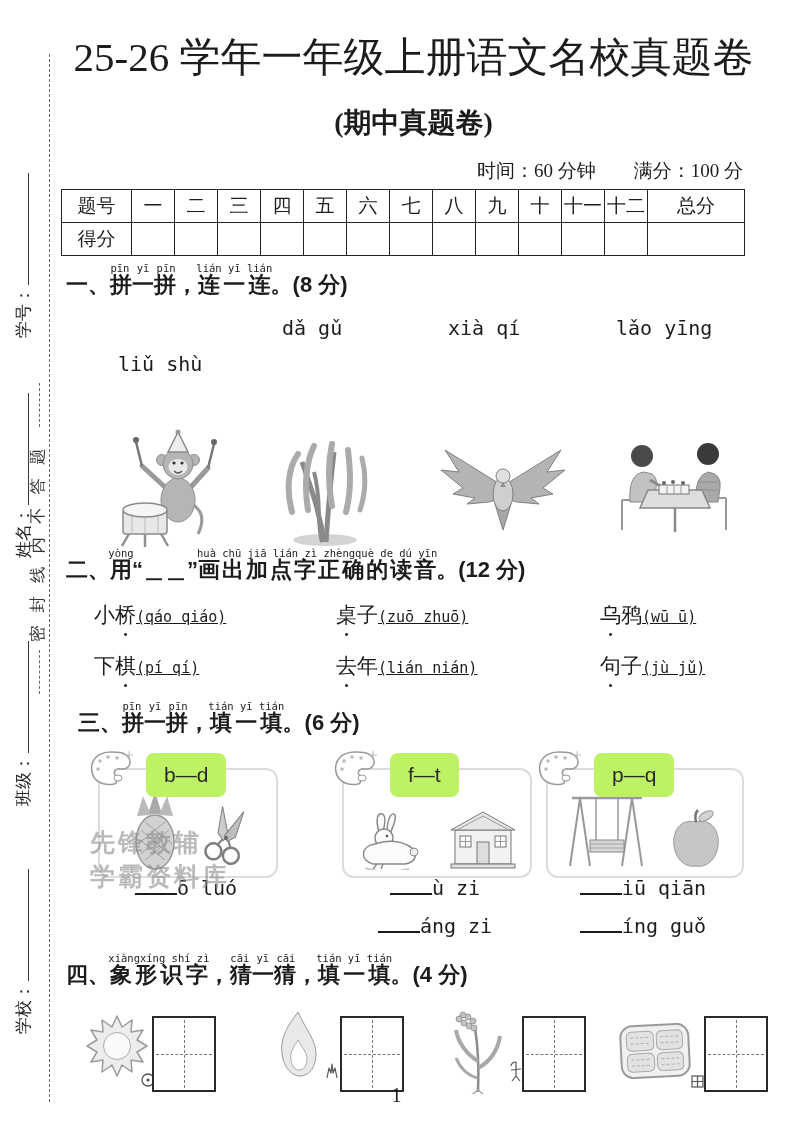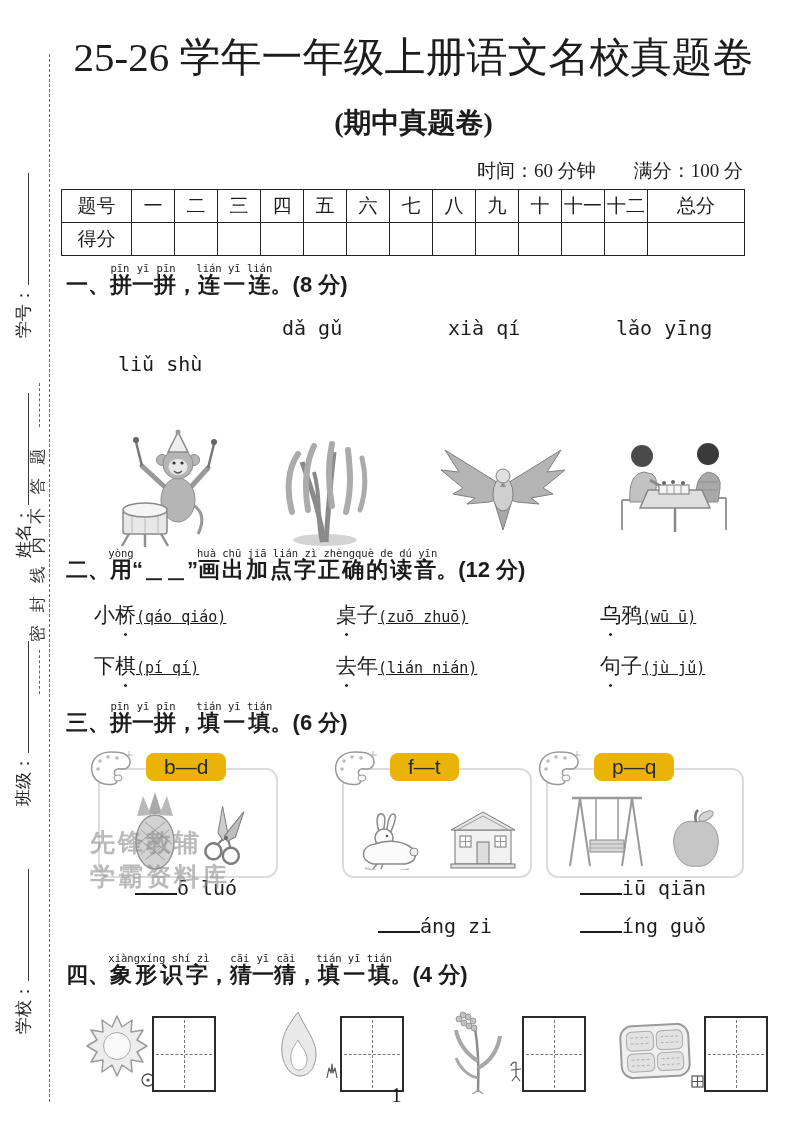--- a/index.html
+++ b/index.html
@@ -41,21 +41,21 @@
   .s1-word { position:absolute; font-size:20px; font-family:"DejaVu Sans Mono", monospace; }
   .img-box { position:absolute; }
   
   .s2-item { position:absolute; white-space:nowrap; font-size:21px; }
   .hz { position:relative; display:inline-block; }
   .hz.dotted::after { content:"•"; position:absolute; left:50%; transform:translateX(-50%);
                       top:calc(100% + 1px); font-size:13px; line-height:10px; color:#1c1c1c; }
   .opts { font-family:"DejaVu Sans Mono", monospace; font-size:15px;text-decoration:underline; }
   
   .p-box { position:absolute; top:768px; height:106px; border:2px solid #dcdcdc; border-radius:12px; background:#fff; }
-  .chip { position:absolute; top:-17px; left:46px; padding:2px 18px; background:#eab308; border-radius:8px;
+  .chip { position:absolute; top:-17px; left:46px; padding:10px 18px; background:#bef264; border-radius:8px;
           font-family:"Liberation Sans", sans-serif; font-size:21px; color:#2b2b2b; }
   .palette { position:absolute; left:-12px; top:-22px; }
   .box-imgs { display:flex; justify-content:center; align-items:flex-end; gap:20px; padding-top:16px; height:88px; }
   .blank-row { position:absolute; text-align:center; font-size:20px; font-family:"DejaVu Sans Mono", monospace; white-space:nowrap; }
   .bline { display:inline-block; width:42px; height:14px; border-bottom:2px solid #1c1c1c; }
   
   .tzg { position:absolute; width:60px; height:72px; border:2px solid #2a2a2a; background:#fff; }
   .tzg::before { content:""; position:absolute; left:50%; top:2px; bottom:2px; border-left:1px dashed #777; }
   .tzg::after  { content:""; position:absolute; top:50%; left:2px; right:2px; border-top:1px dashed #777; }
   .glyph { position:absolute; }
@@ -250,21 +250,21 @@
   <div class="s2-item" style="left:94px; top:652px;">
     <span class="hz">下</span><span class="hz dotted">棋</span><span class="opts">(pí qí)</span>
   </div>
   <div class="s2-item" style="left:336px; top:652px;">
     <span class="hz dotted">去</span><span class="hz">年</span><span class="opts">(lián nián)</span>
   </div>
   <div class="s2-item" style="left:600px; top:652px;">
     <span class="hz dotted">句</span><span class="hz">子</span><span class="opts">(jù jǔ)</span>
   </div>
 
-  <div class="sec-h" style="top:694px;">
+  <div class="sec-h" style="top:694px;margin-left:12px;">
     <span>三、</span><ruby><span>拼一拼</span><rt>pīn yī pīn</rt></ruby><span>，</span><ruby><span>填一填</span><rt>tián yī tián</rt></ruby><span>。(6 分)</span>
   </div>
 
   <div class="p-box" style="left:98px; width:176px;">
     <span class="palette">
       <svg width="46" height="40" viewBox="0 0 46 40">
         <path d="M23 4 C8 4 2 14 4 24 C6 34 16 38 26 36 C30 35 29 30 27 27 C25 23 28 20 33 21 C40 22 44 16 41 10 C37 4 30 4 23 4 Z" fill="#fff" stroke="#999" stroke-width="1.5"></path>
         <ellipse cx="30" cy="30" rx="4" ry="3" fill="#fff" stroke="#999"></ellipse>
         <circle cx="12" cy="13" r="1.8" fill="#bbb"></circle>
           <circle cx="20" cy="9" r="1.8" fill="#bbb"></circle>
@@ -377,20 +377,23 @@
           <path d="M28 14 q-2 -8 2 -12" stroke="#777" stroke-width="2.5" fill="none"></path>
           <ellipse cx="38" cy="8" rx="8" ry="4" fill="#d4d4d4" stroke="#999" transform="rotate(-30 38 8)"></ellipse>
         </svg>
       </span>
     </div>
   </div>
 
   <div class="blank-row" style="left:98px; top:876px; width:176px;">
     <span></span><span class="bline"></span><span>ō luó</span>
   </div>
+  <div class="blank-row" style="left:342px; top:876px; width:186px;">
+    <span></span><span class="bline"></span><span>ù zi</span>
+  </div>
   <div class="blank-row" style="left:342px; top:914px; width:186px;">
     <span></span><span class="bline"></span><span>áng zi</span>
   </div>
   <div class="blank-row" style="left:546px; top:876px; width:194px;">
     <span></span><span class="bline"></span><span>iū qiān</span>
   </div>
   <div class="blank-row" style="left:546px; top:914px; width:194px;">
     <span></span><span class="bline"></span><span>íng guǒ</span>
   </div>
 

